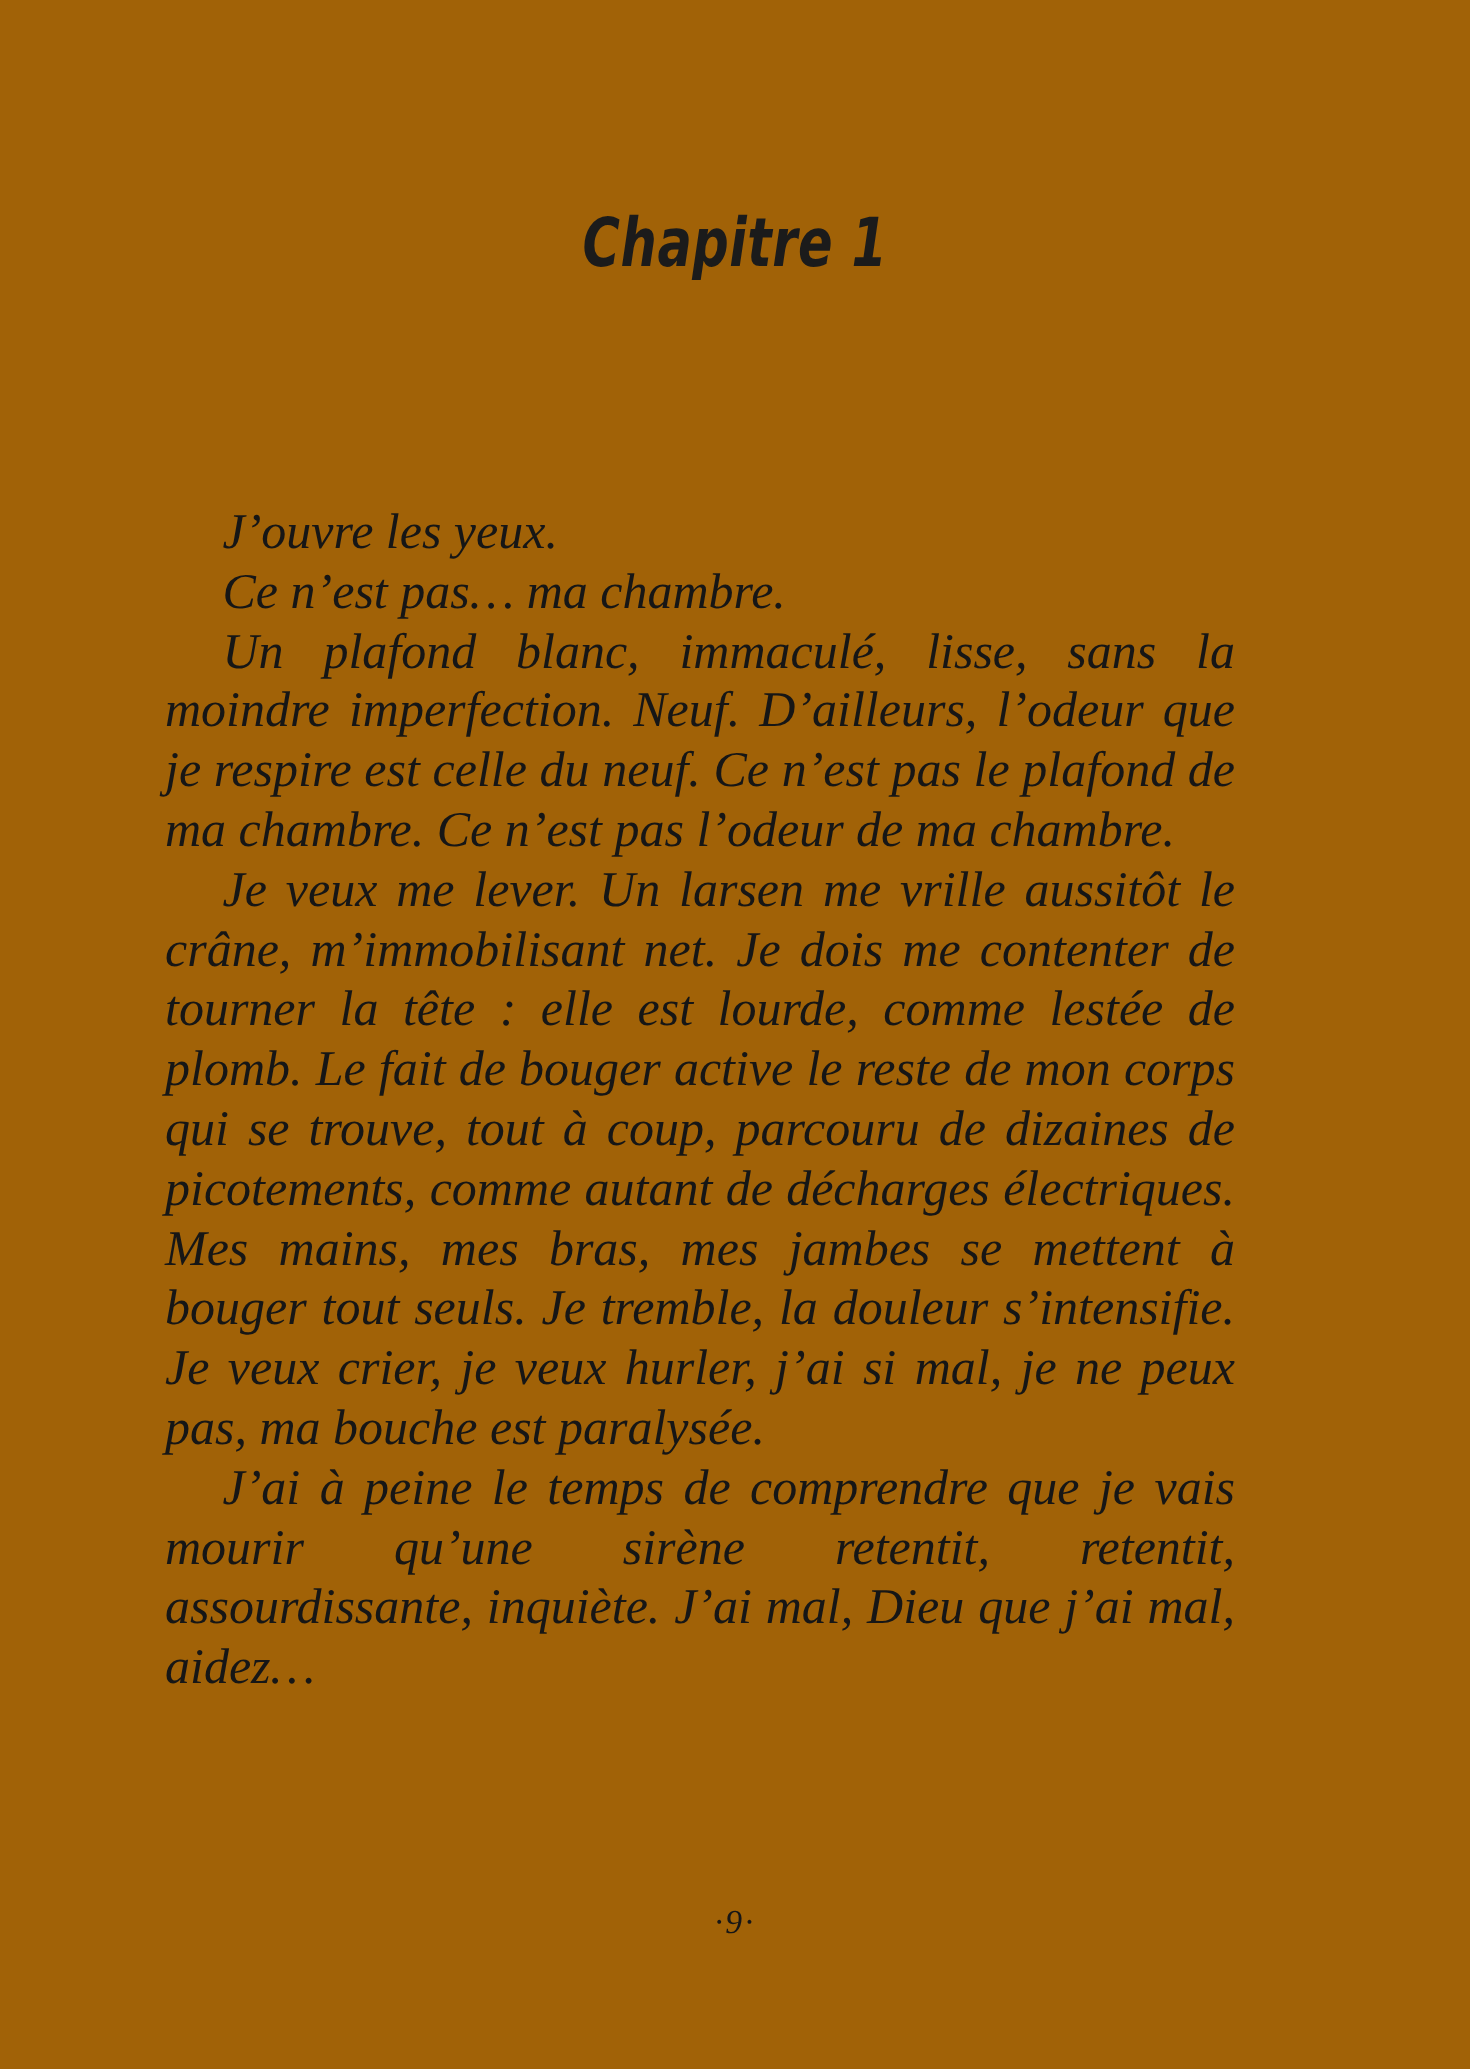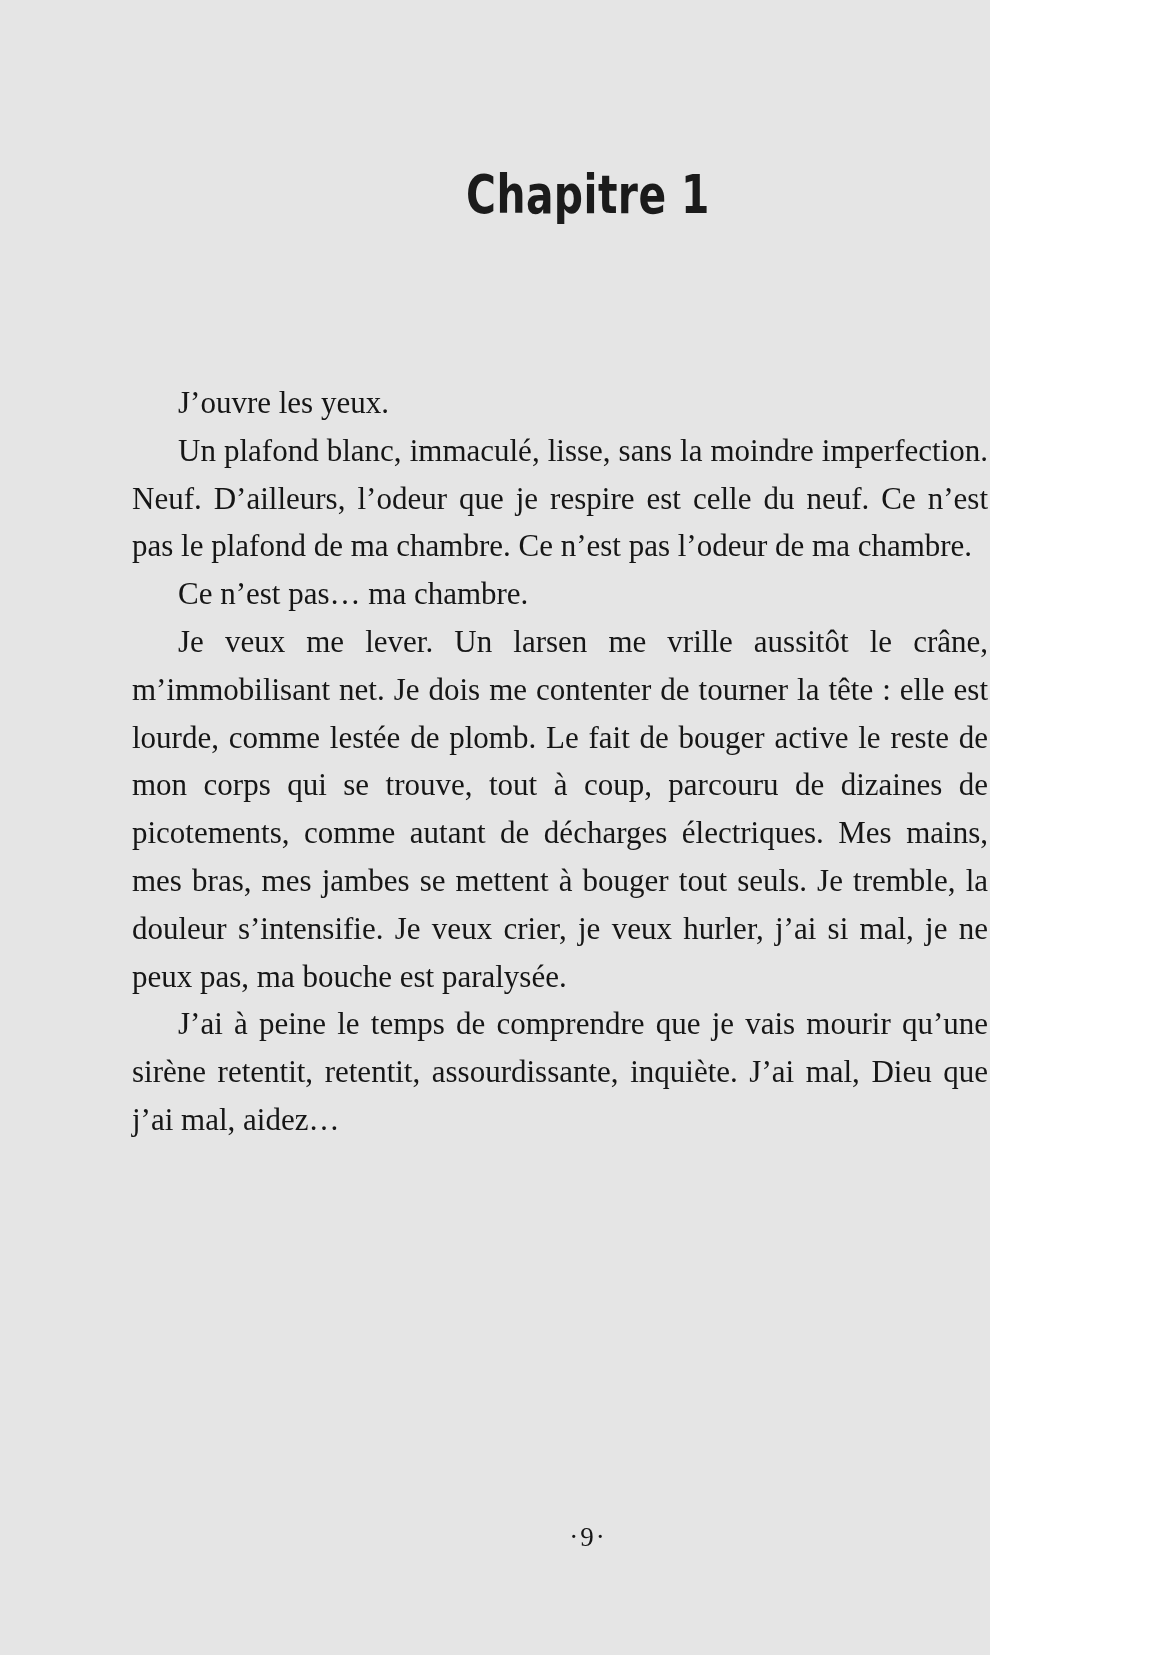--- a/index.html
+++ b/index.html
@@ -4,25 +4,26 @@
 <title>Chapitre 1</title>
 <style>
   html, body {
     margin: 0;
     padding: 0;
     background: #ffffff;
   }
 
   .page {
     position: relative;
-    width: 990px;
+    width: 1176px;
     height: 1655px;
-    background: #e5e5e5;
+    background: #a16207;
     overflow: hidden;
     box-sizing: border-box;
+    font-style: italic;
   }
 
   
   .chapter-title {
     position: absolute;
     top: 132px;
     left: 0;
     width: 1176px;
     text-align: center;
     font-family: "Liberation Sans Narrow", "DejaVu Sans Condensed", "Liberation Sans", sans-serif;
@@ -32,25 +33,25 @@
     color: #1b1b1b;
     line-height: 1.0;
     transform: scaleX(0.84);
     transform-origin: center top;
     white-space: nowrap;
   }
 
   
   .text-block {
     position: absolute;
-    top: 379px;
+    top: 401px;
     left: 132px;
     width: 856px;
     font-family: "Liberation Serif", "DejaVu Serif", serif;
-    font-size: 31px;
+    font-size: 40px;
     line-height: 47.8px;
     color: #161616;
     text-align: justify;
     text-justify: inter-word;
     -webkit-hyphens: manual;
     hyphens: manual;
   }
 
   .text-block p {
     margin: 0;
@@ -77,21 +78,21 @@
 </style>
 </head>
 <body>
 
 <div class="page">
 
   <h1 class="chapter-title">Chapitre 1</h1>
 
   <div class="text-block">
     <p>J’ouvre les yeux.</p>
+    <p>Ce n’est pas… ma chambre.</p>
     <p>Un plafond blanc, immaculé, lisse, sans la moindre imper­fection. Neuf. D’ailleurs, l’odeur que je respire est celle du neuf. Ce n’est pas le plafond de ma chambre. Ce n’est pas l’odeur de ma chambre.</p>
-    <p>Ce n’est pas… ma chambre.</p>
     <p>Je veux me lever. Un larsen me vrille aussitôt le crâne, m’immobilisant net. Je dois me contenter de tourner la tête : elle est lourde, comme lestée de plomb. Le fait de bouger active le reste de mon corps qui se trouve, tout à coup, parcouru de dizaines de picotements, comme autant de décharges électriques. Mes mains, mes bras, mes jambes se mettent à bouger tout seuls. Je tremble, la douleur s’intensifie. Je veux crier, je veux hurler, j’ai si mal, je ne peux pas, ma bouche est paralysée.</p>
     <p class="last-line-flush">J’ai à peine le temps de comprendre que je vais mourir qu’une sirène retentit, retentit, assourdissante, inquiète. J’ai mal, Dieu que j’ai mal, aidez…</p>
   </div>
 
   <div class="folio">·9·</div>
 
 </div>
 
 </body></html>

